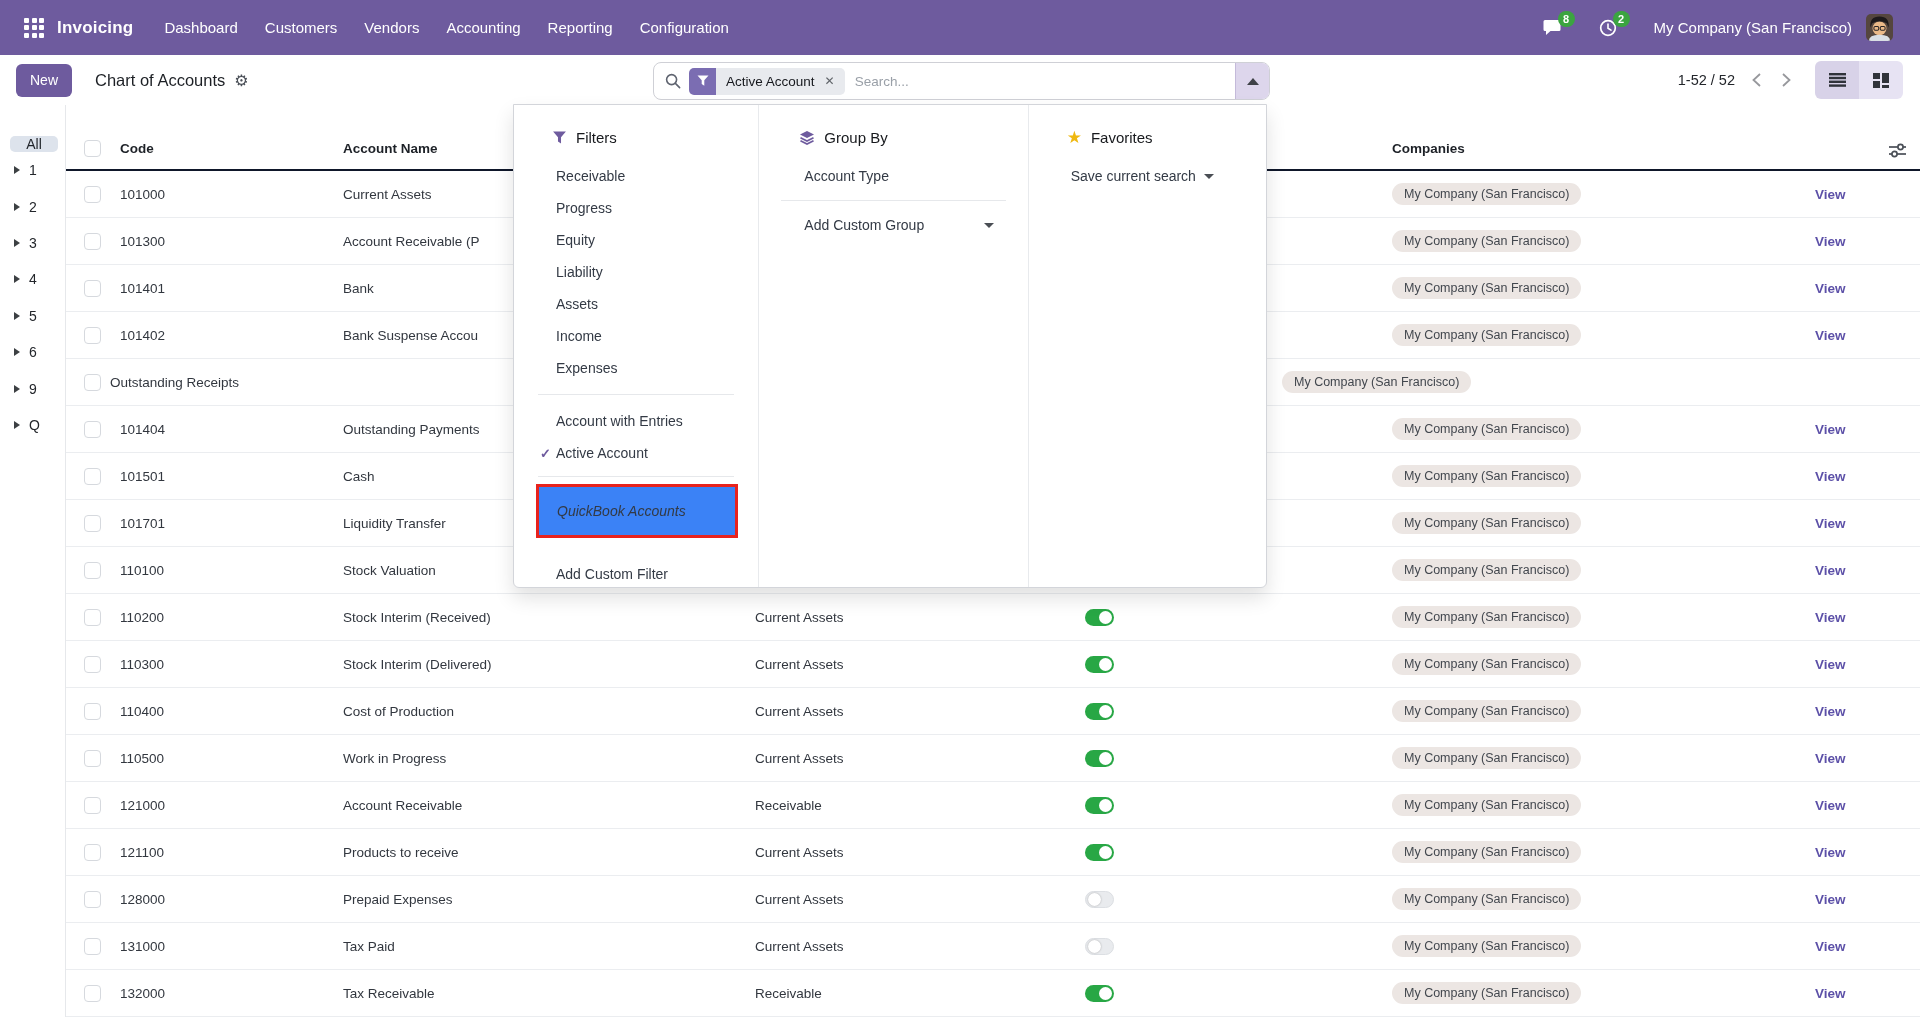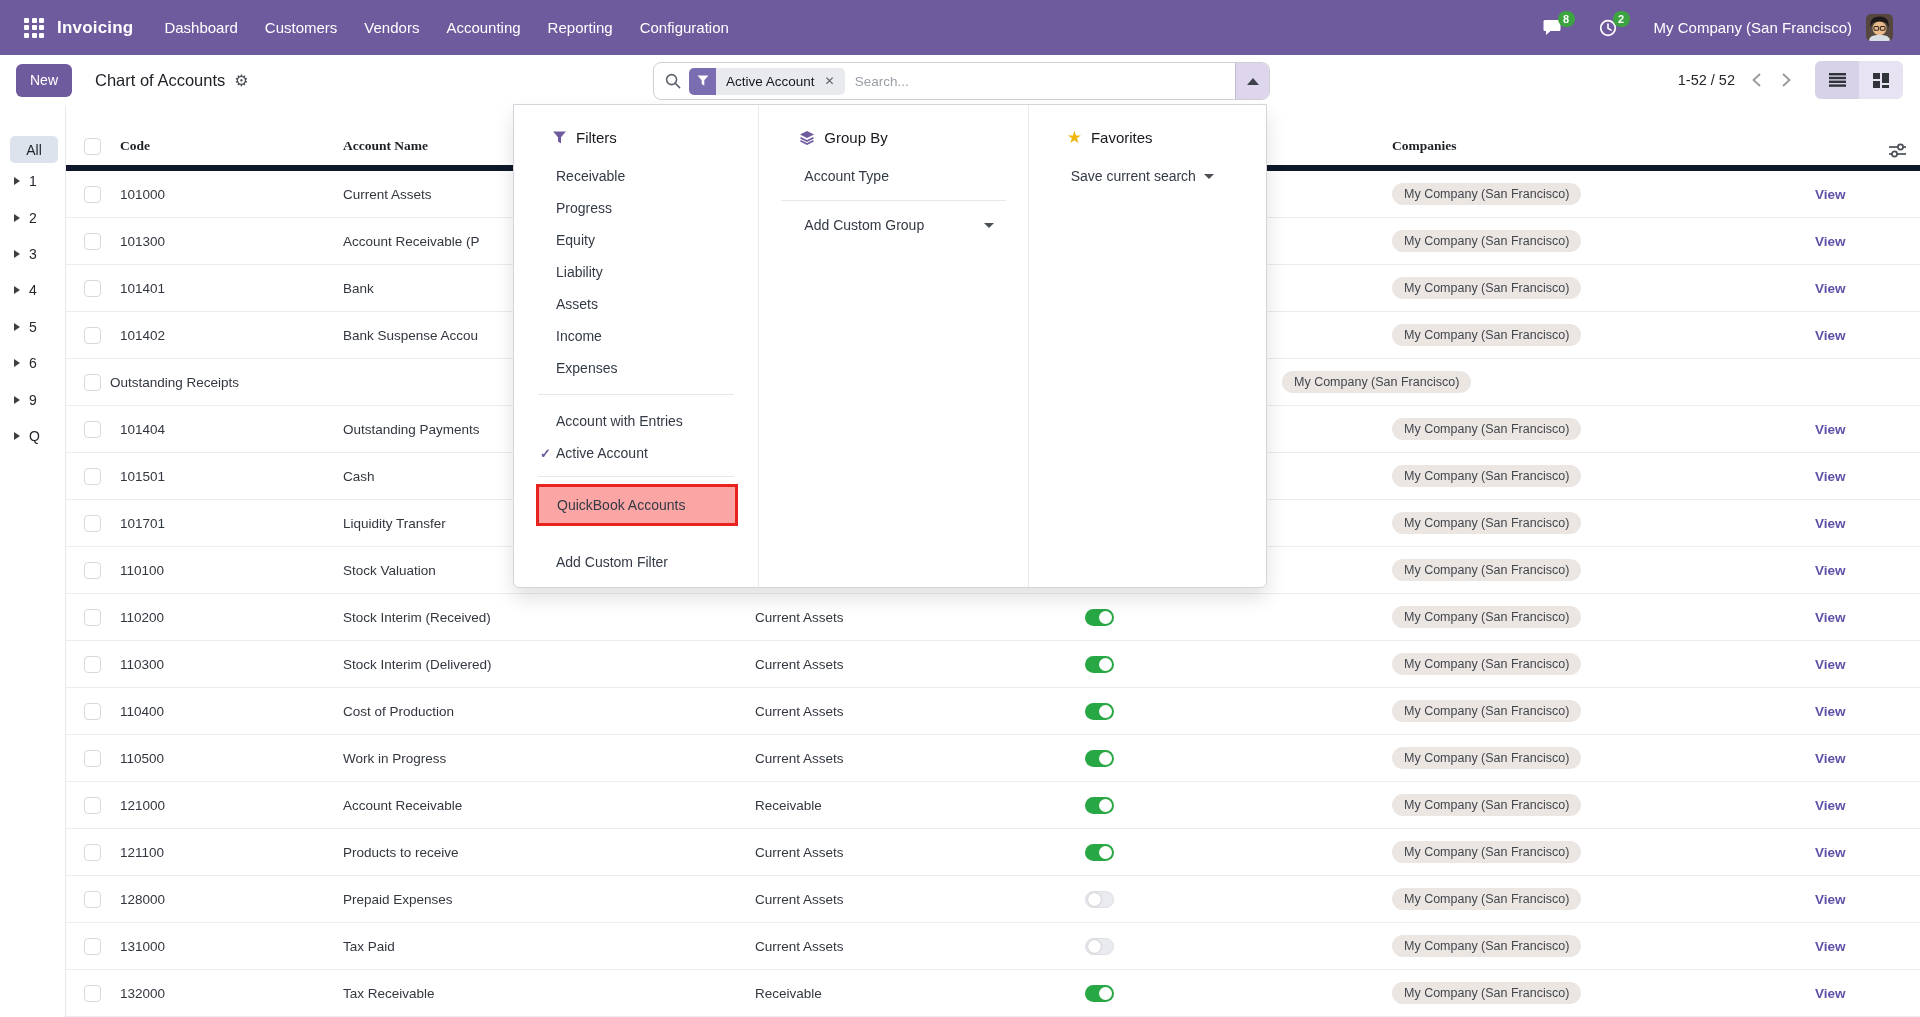--- a/index.html
+++ b/index.html
@@ -40,28 +40,28 @@
   .pager-text { font-size:14.5px; color:#23262b; margin-right:6px; }
   .pg-btn { width:30px; height:30px; display:flex; align-items:center; justify-content:center; cursor:pointer; }
   .view-switch { display:flex; margin-left:14px; }
   .vbtn { width:44px; height:38px; display:flex; align-items:center; justify-content:center; cursor:pointer; }
   .vbtn.list { background:#d8d2e8; border-radius:6px 0 0 6px; }
   .vbtn.kanban { background:#e7e3f3; border-radius:0 6px 6px 0; }
 
   
   .main { position:absolute; top:105px; left:0; right:0; bottom:0; display:flex; }
   .sidebar { width:66px; border-right:1px solid #e6e8eb; padding-top:31px; flex:none; }
-  .side-all { margin-left:10px; width:48px; height:27px; background:#dde3ec; border-radius:5px; display:flex; align-items:center; justify-content:center; font-size:14px; color:#1f2329; cursor:pointer; }
+  .side-all { margin-left:10px; width:48px; height:16px; background:#dde3ec; border-radius:5px; display:flex; align-items:center; justify-content:center; font-size:14px; color:#1f2329; cursor:pointer; }
   .side-item { height:36.4px; display:flex; align-items:center; padding-left:14px; font-size:14px; color:#23262b; cursor:pointer; }
   .side-item:first-of-type { margin-top:5px; }
   .caret-r { width:0; height:0; border-top:4.5px solid transparent; border-bottom:4.5px solid transparent; border-left:6px solid #3c4043; margin-right:9px; }
 
   .table-area { flex:1; position:relative; }
   .thead, .trow { display:grid; grid-template-columns:44px 233px 412px 295px 110px 655px 1fr; }
-  .thead { height:66px; border-bottom:6px solid #0f172a; position:relative;font-family:Liberation Serif, serif; }
+  .thead { height:66px; border-bottom:2px solid #0f172a; position:relative; }
   .thead .cell { display:flex; align-items:center; padding-top:22px; font-size:13.5px; font-weight:bold; color:#1d2127; }
   .trow { height:47px; border-bottom:1px solid #ebedf0; }
   .trow .cell { display:flex; align-items:center; font-size:13.5px; color:#32373f; }
   .c-check { padding-left:18px; }
   .c-code { padding-left:10px; }
   .c-toggle { padding-left:35px; }
   .c-comp { padding-left:232px; }
   .c-view { justify-content:flex-start; padding-right:55px; }
   .checkbox { width:17px; height:17px; border:1px solid #d6d9de; border-radius:4px; background:#fff; display:block; cursor:pointer; }
   .tgl { width:29px; height:17px; border-radius:9px; position:relative; display:block; cursor:pointer; }
@@ -80,21 +80,21 @@
   .dd-col.groupby { width:271px; border-left:1px solid #e8eaed; border-right:1px solid #e8eaed; }
   .dd-col.favs { width:238px; }
   .dd-head { display:flex; align-items:center; gap:9px; padding:24px 0 14px 38px; font-size:15px; font-weight:500; color:#17191d; }
   .dd-head.g { padding-left:40px; }
   .star { color:#efb810; font-size:17px; line-height:14px; }
   .f-item { height:32px; display:flex; align-items:center; padding-left:26px; font-size:14px; color:#333a45; cursor:pointer; white-space:nowrap; }
   .f-item .chk { width:16px; font-size:13px; font-weight:bold; color:#6e5b9e; flex:none; }
   .dd-sep { border:none; border-top:1px solid #e6e8eb; margin:10px 24px; }
   .dd-sep.tight { margin:7px 24px; }
   .hl-wrap { border:3px solid #e8231d; margin:6px 20px 0 22px; }
-  .f-item.hl { background:#fca5a5; height:36px; padding-left:18px; }
+  .f-item.hl { background:#3b82f6; height:48px; padding-left:18px;font-style:italic; }
   .f-item.add { margin-top:20px; }
   .g-item { height:32px; display:flex; align-items:center; padding-left:45px; padding-right:34px; font-size:14px; color:#333a45; cursor:pointer; }
   .g-sep { border:none; border-top:1px solid #e6e8eb; margin:8px 22px; }
   .caret-d { width:0; height:0; border-left:5px solid transparent; border-right:5px solid transparent; border-top:5.5px solid #4a4e55; display:inline-block; }
   .g-item .caret-d { margin-left:auto; }
   .fav-item { height:32px; display:flex; align-items:center; padding-left:42px; font-size:14px; color:#333a45; cursor:pointer; gap:8px; }
 </style>
 </head>
 <body>
 

